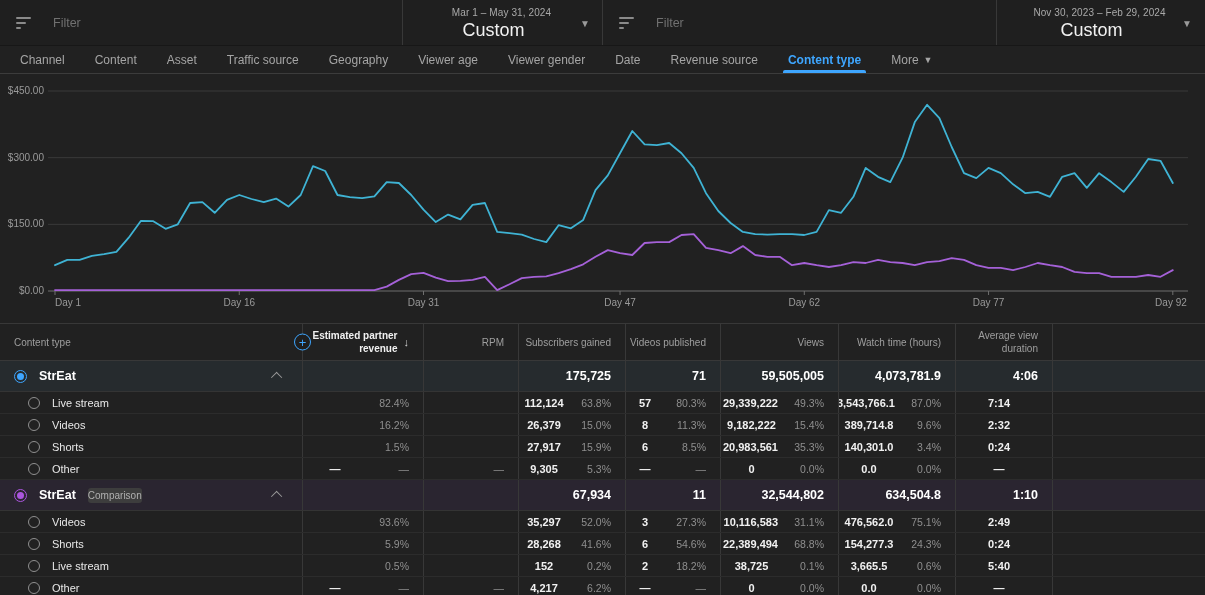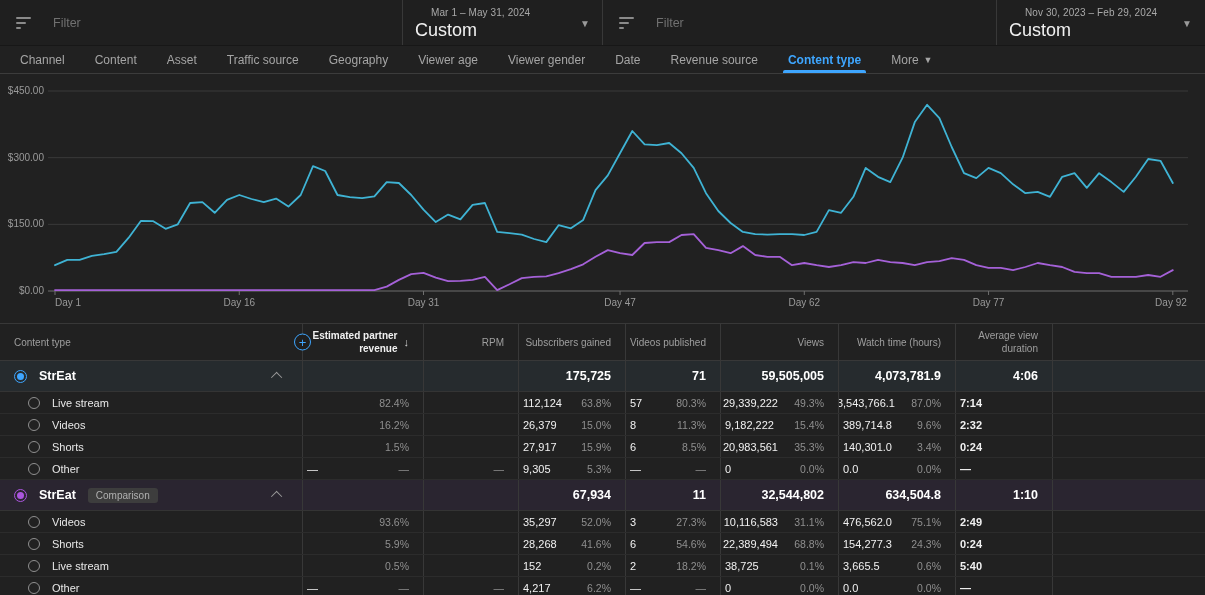--- a/index.html
+++ b/index.html
@@ -6,21 +6,21 @@
   html,body { width:1205px; height:595px; overflow:hidden; }
   body {
     background:#212121; color:#fff;
     font-family:"Liberation Sans", sans-serif;
     -webkit-font-smoothing:antialiased;
   }
   .app { width:1205px; height:595px; display:flex; flex-direction:column; }
 
   
   .topbar { height:46px; display:flex; background:#1f1f1f; border-bottom:1px solid #171717; flex:none; }
-  .panel { display:flex; flex:none; }
+  .panel { display:flex; flex:none;text-align:center; }
   .panel.left  { width:603px; border-right:1px solid #383838; }
   .panel.right { width:601px; }
   .filterbox { flex:1; display:flex; align-items:center; padding-left:16px; gap:22px; cursor:text; }
   .filter-placeholder { color:#717171; font-size:12.5px; }
   .funnel { display:inline-flex; flex-direction:column; gap:3px; width:15px; }
   .funnel i { height:2px; background:#8a8a8a; border-radius:1px; display:block; }
   .funnel i:nth-child(1){ width:15px; } .funnel i:nth-child(2){ width:10px; } .funnel i:nth-child(3){ width:5px; }
   .datebox { border-left:1px solid #383838; padding:7px 30px 0 12px; position:relative; cursor:pointer; }
   .panel.left  .datebox { width:200px; }
   .panel.right .datebox { width:208px; }
@@ -54,28 +54,28 @@
   .grow { height:31px; border-bottom:1px solid #343434; cursor:pointer; }
   .srow { height:22px; border-bottom:1px solid #2c2c2c; cursor:pointer; }
 
   .radio { flex:none; border-radius:50%; display:inline-flex; align-items:center; justify-content:center; }
   .radio.sel { width:13px; height:13px; border:1.5px solid var(--ac); }
   .radio.sel .dot { width:7px; height:7px; border-radius:50%; background:var(--ac); }
   .radio.empty { width:12px; height:12px; border:1.5px solid #8f8f8f; }
 
   .gname { font-size:12.5px; font-weight:bold; color:#fff; margin-left:12px; }
   .sname { font-size:11px; color:#e8e8e8; margin-left:12px; }
-  .chip { margin-left:12px; background:#3d3d3d; color:#b0b0b0; font-size:10px; padding:2px 8px; border-radius:3px; }
+  .chip { margin-left:12px; background:#3d3d3d; color:#b0b0b0; font-size:10px; padding:2px 0; border-radius:3px; }
   .collapse { margin-left:auto; margin-right:6px; width:8px; height:8px; border-left:1.5px solid #9a9a9a; border-top:1.5px solid #9a9a9a; transform:rotate(45deg) translateY(2px); cursor:pointer; flex:none; }
 
-  .mv  { flex:1; text-align:left; color:#f1f1f1; font-weight:normal; font-size:11px; }
+  .mv  { flex:1; text-align:center; color:#f1f1f1; font-weight:bold; font-size:11px; }
   .pct { width:46px; text-align:right; color:#8f8f8f; font-size:10.5px; flex:none; }
   .gtotal { flex:1; text-align:right; color:#fff; font-weight:bold; font-size:12.5px; }
   .single { flex:1; text-align:right; color:#8f8f8f; font-size:10.5px; }
-  .avd-v { flex:1; text-align:left; color:#f1f1f1; font-weight:bold; font-size:11px; }
+  .avd-v { flex:1; text-align:center; color:#f1f1f1; font-weight:bold; font-size:11px; }
 </style>
 </head>
 <body>
 
 <div class="app">
 
   <div class="topbar">
     <section class="panel left">
       <div class="filterbox">
         <span class="funnel">

